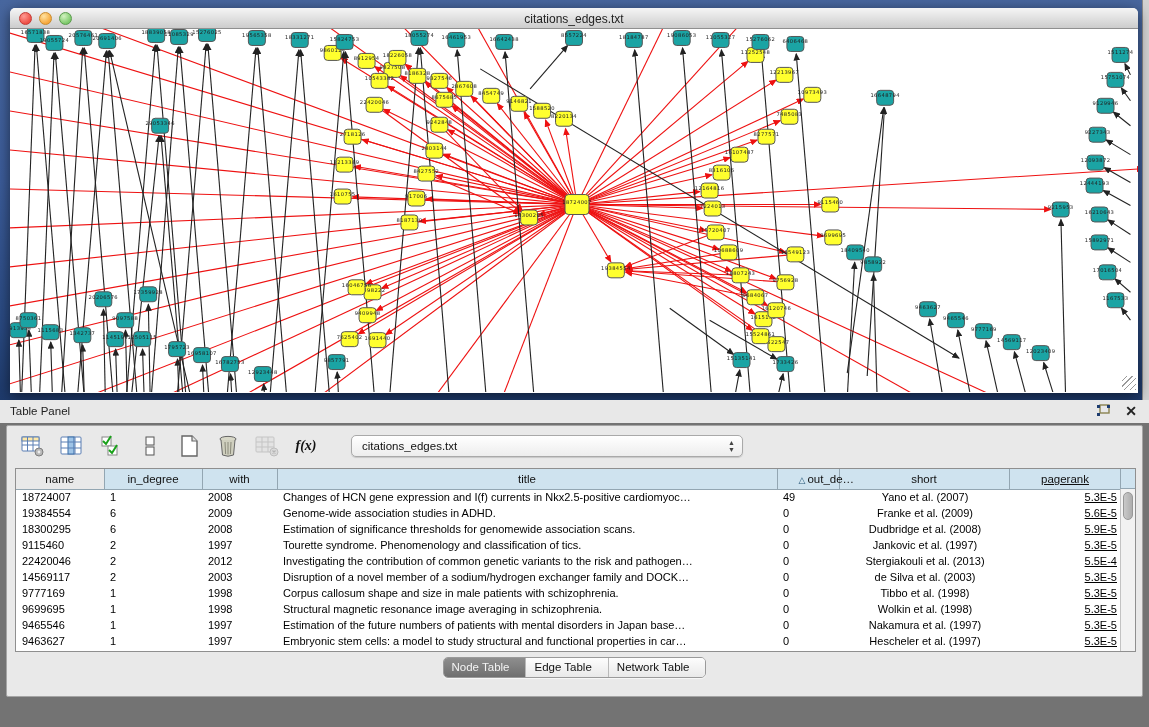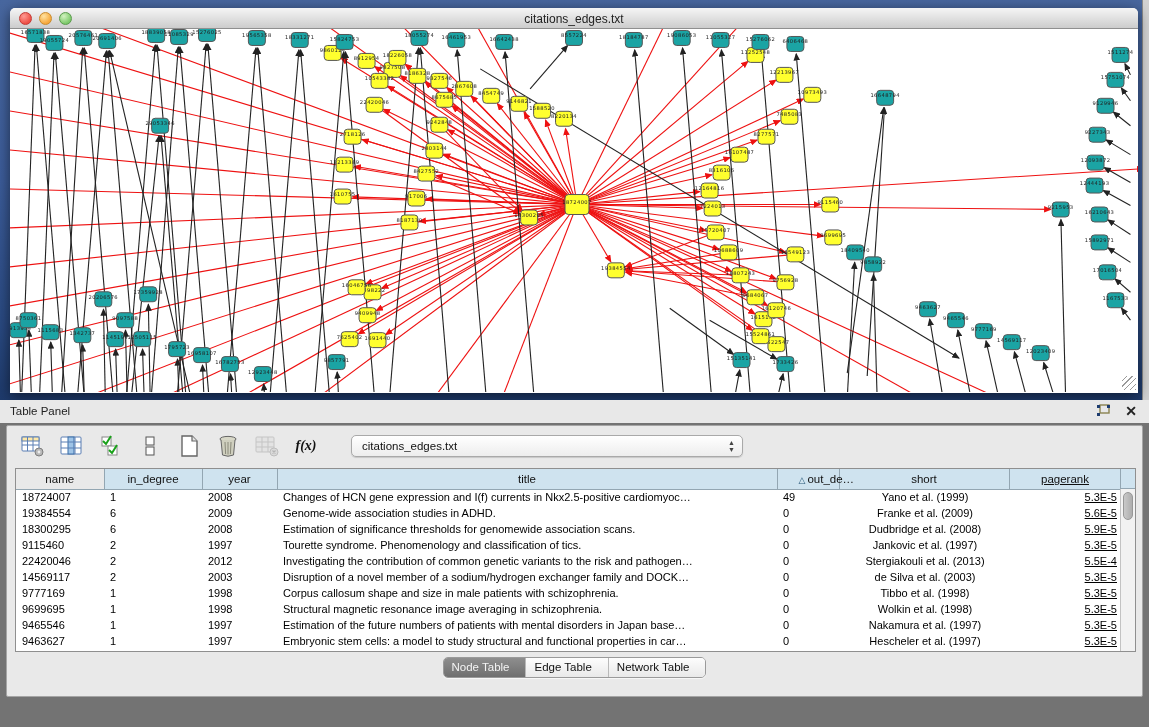--- a/index.html
+++ b/index.html
@@ -788,35 +788,35 @@
         <span class="stepper">▲<br>▼</span>
       </div>
     </div>
 
     <div class="table-wrap">
       <table class="data">
         <thead>
             <tr id="table-head-row">
               <th class="c0">name</th>
               <th class="c1">in_degree</th>
-              <th class="c2">year</th>
+              <th class="c2">with</th>
               <th class="c3">title</th>
               <th class="c4"><span class="sort-tri">△</span>out_de…</th>
               <th class="c5">short</th>
               <th class="c6">pagerank</th>
             </tr>
           </thead>
         <tbody id="table-body">
             <tr>
               <td class="c0">18724007</td>
               <td class="c1">1</td>
               <td class="c2">2008</td>
               <td class="c3">Changes of HCN gene expression and I(f) currents in Nkx2.5-positive cardiomyoc…</td>
               <td class="c4">49</td>
-              <td class="c5">Yano et al. (1999)</td>
+              <td class="c5">Yano et al. (2007)</td>
               <td class="c6">5.3E-5</td>
             </tr>
             <tr>
               <td class="c0">19384554</td>
               <td class="c1">6</td>
               <td class="c2">2009</td>
               <td class="c3">Genome-wide association studies in ADHD.</td>
               <td class="c4">0</td>
               <td class="c5">Franke et al. (2009)</td>
               <td class="c6">5.6E-5</td>

